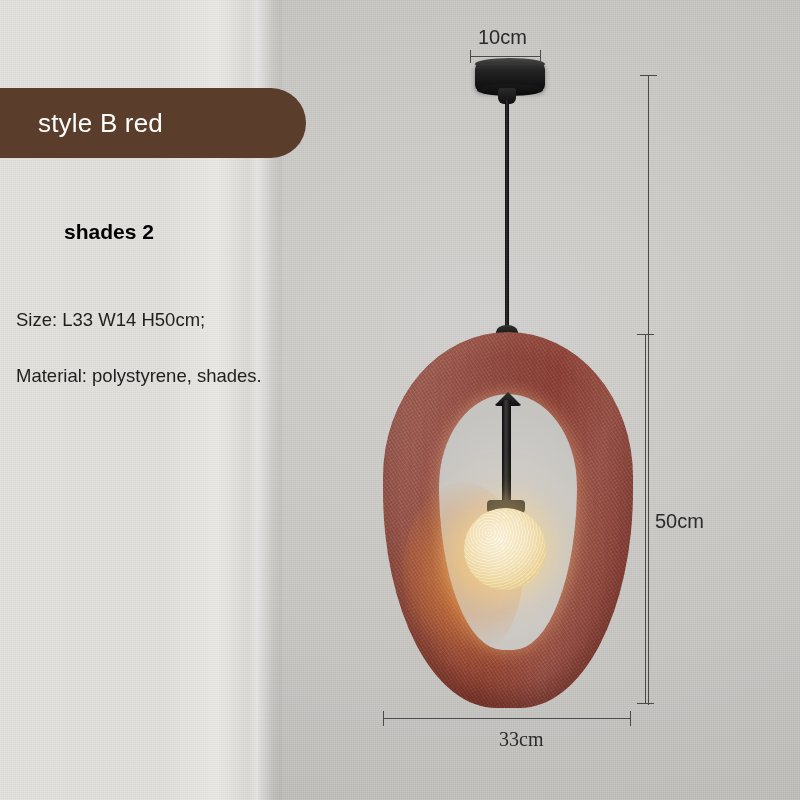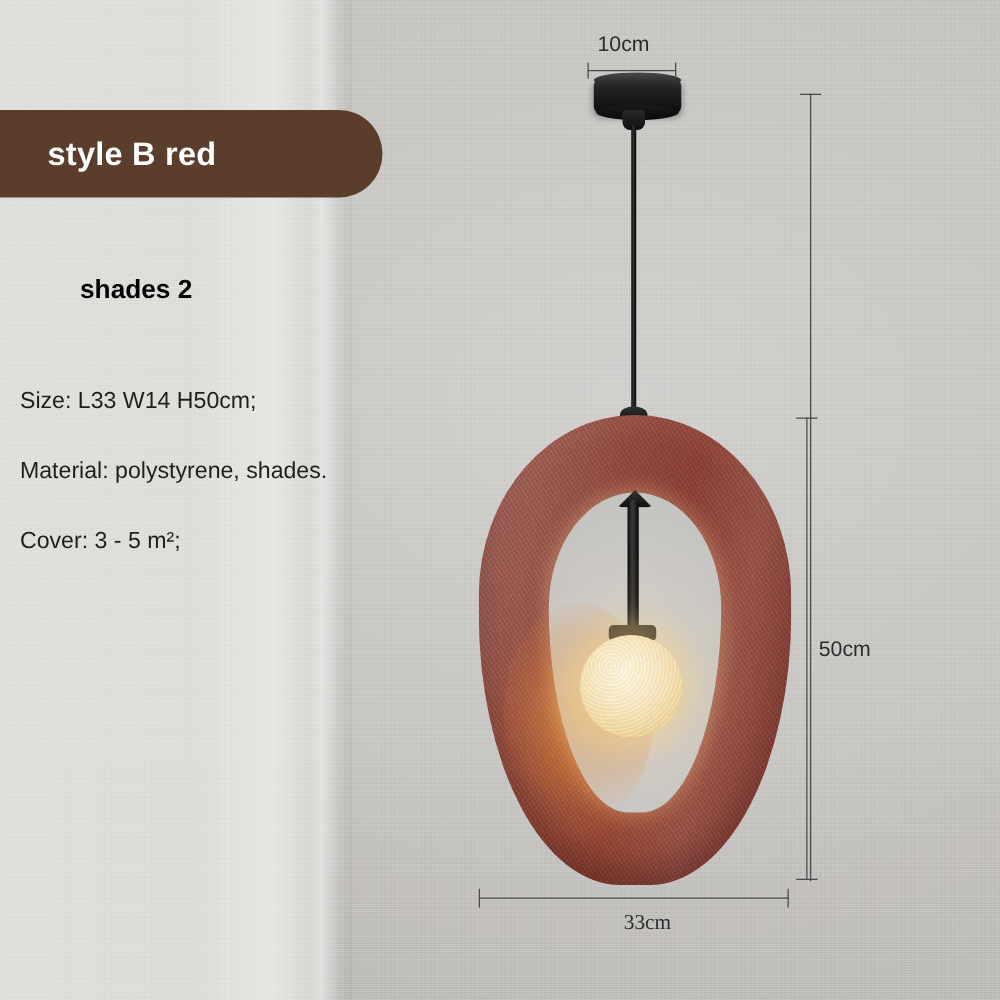--- a/index.html
+++ b/index.html
@@ -66,21 +66,21 @@
     left: -30px; top: 88px;
     width: 336px; height: 70px;
     background: #5a3e2b;
     border-radius: 0 38px 38px 0;
     display: flex;
     align-items: center;
   }
   .style-badge-label {
     color: #ffffff;
     font-size: 26px;
-    font-weight: 700;
+    font-weight: 400;
     letter-spacing: .2px;
     margin-left: 68px;
   }
 
   
   .shades-title {
     position: absolute;
     left: 64px; top: 220px;
     font-size: 21px;
     font-weight: 700;
@@ -231,21 +231,21 @@
     background-image:
       repeating-radial-gradient(circle at 30% 30%, rgba(255,255,255,.55) 0 1px, rgba(200,160,90,.25) 1px 3px);
     pointer-events: none;
   }
 
   
   .dim-line { position: absolute; background: #4a4a4a; }
   .dim-label {
     position: absolute;
     color: #2b2b2b;
-    font-size: 17px;
+    font-size: 20px;
     white-space: nowrap;
   }
 
   
   .dim10-h { left: 470px; top: 56px; width: 71px; height: 1px; }
   .dim10-t1 { left: 470px; top: 50px; width: 1px; height: 13px; }
   .dim10-t2 { left: 540px; top: 50px; width: 1px; height: 13px; }
   .dim10-label { left: 478px; top: 26px; }
 
   
@@ -278,21 +278,20 @@
 
   <div class="style-badge">
     <span class="style-badge-label">style B red</span>
   </div>
 
   <div class="shades-title">shades 2</div>
 
   <div class="spec-list">
     <div class="spec-line">Size: L33 W14 H50cm;</div>
     <div class="spec-line">Material: polystyrene, shades.</div>
-    <div class="spec-line">Cover: 3 - 5 m²;</div>
   </div>
 
   <div class="canopy-top"></div>
   <div class="canopy"></div>
   <div class="canopy-bottom"></div>
   <div class="strain-relief"></div>
   <div class="cable"></div>
   <div class="cable-knot"></div>
 
   <div class="shade-wrap">

